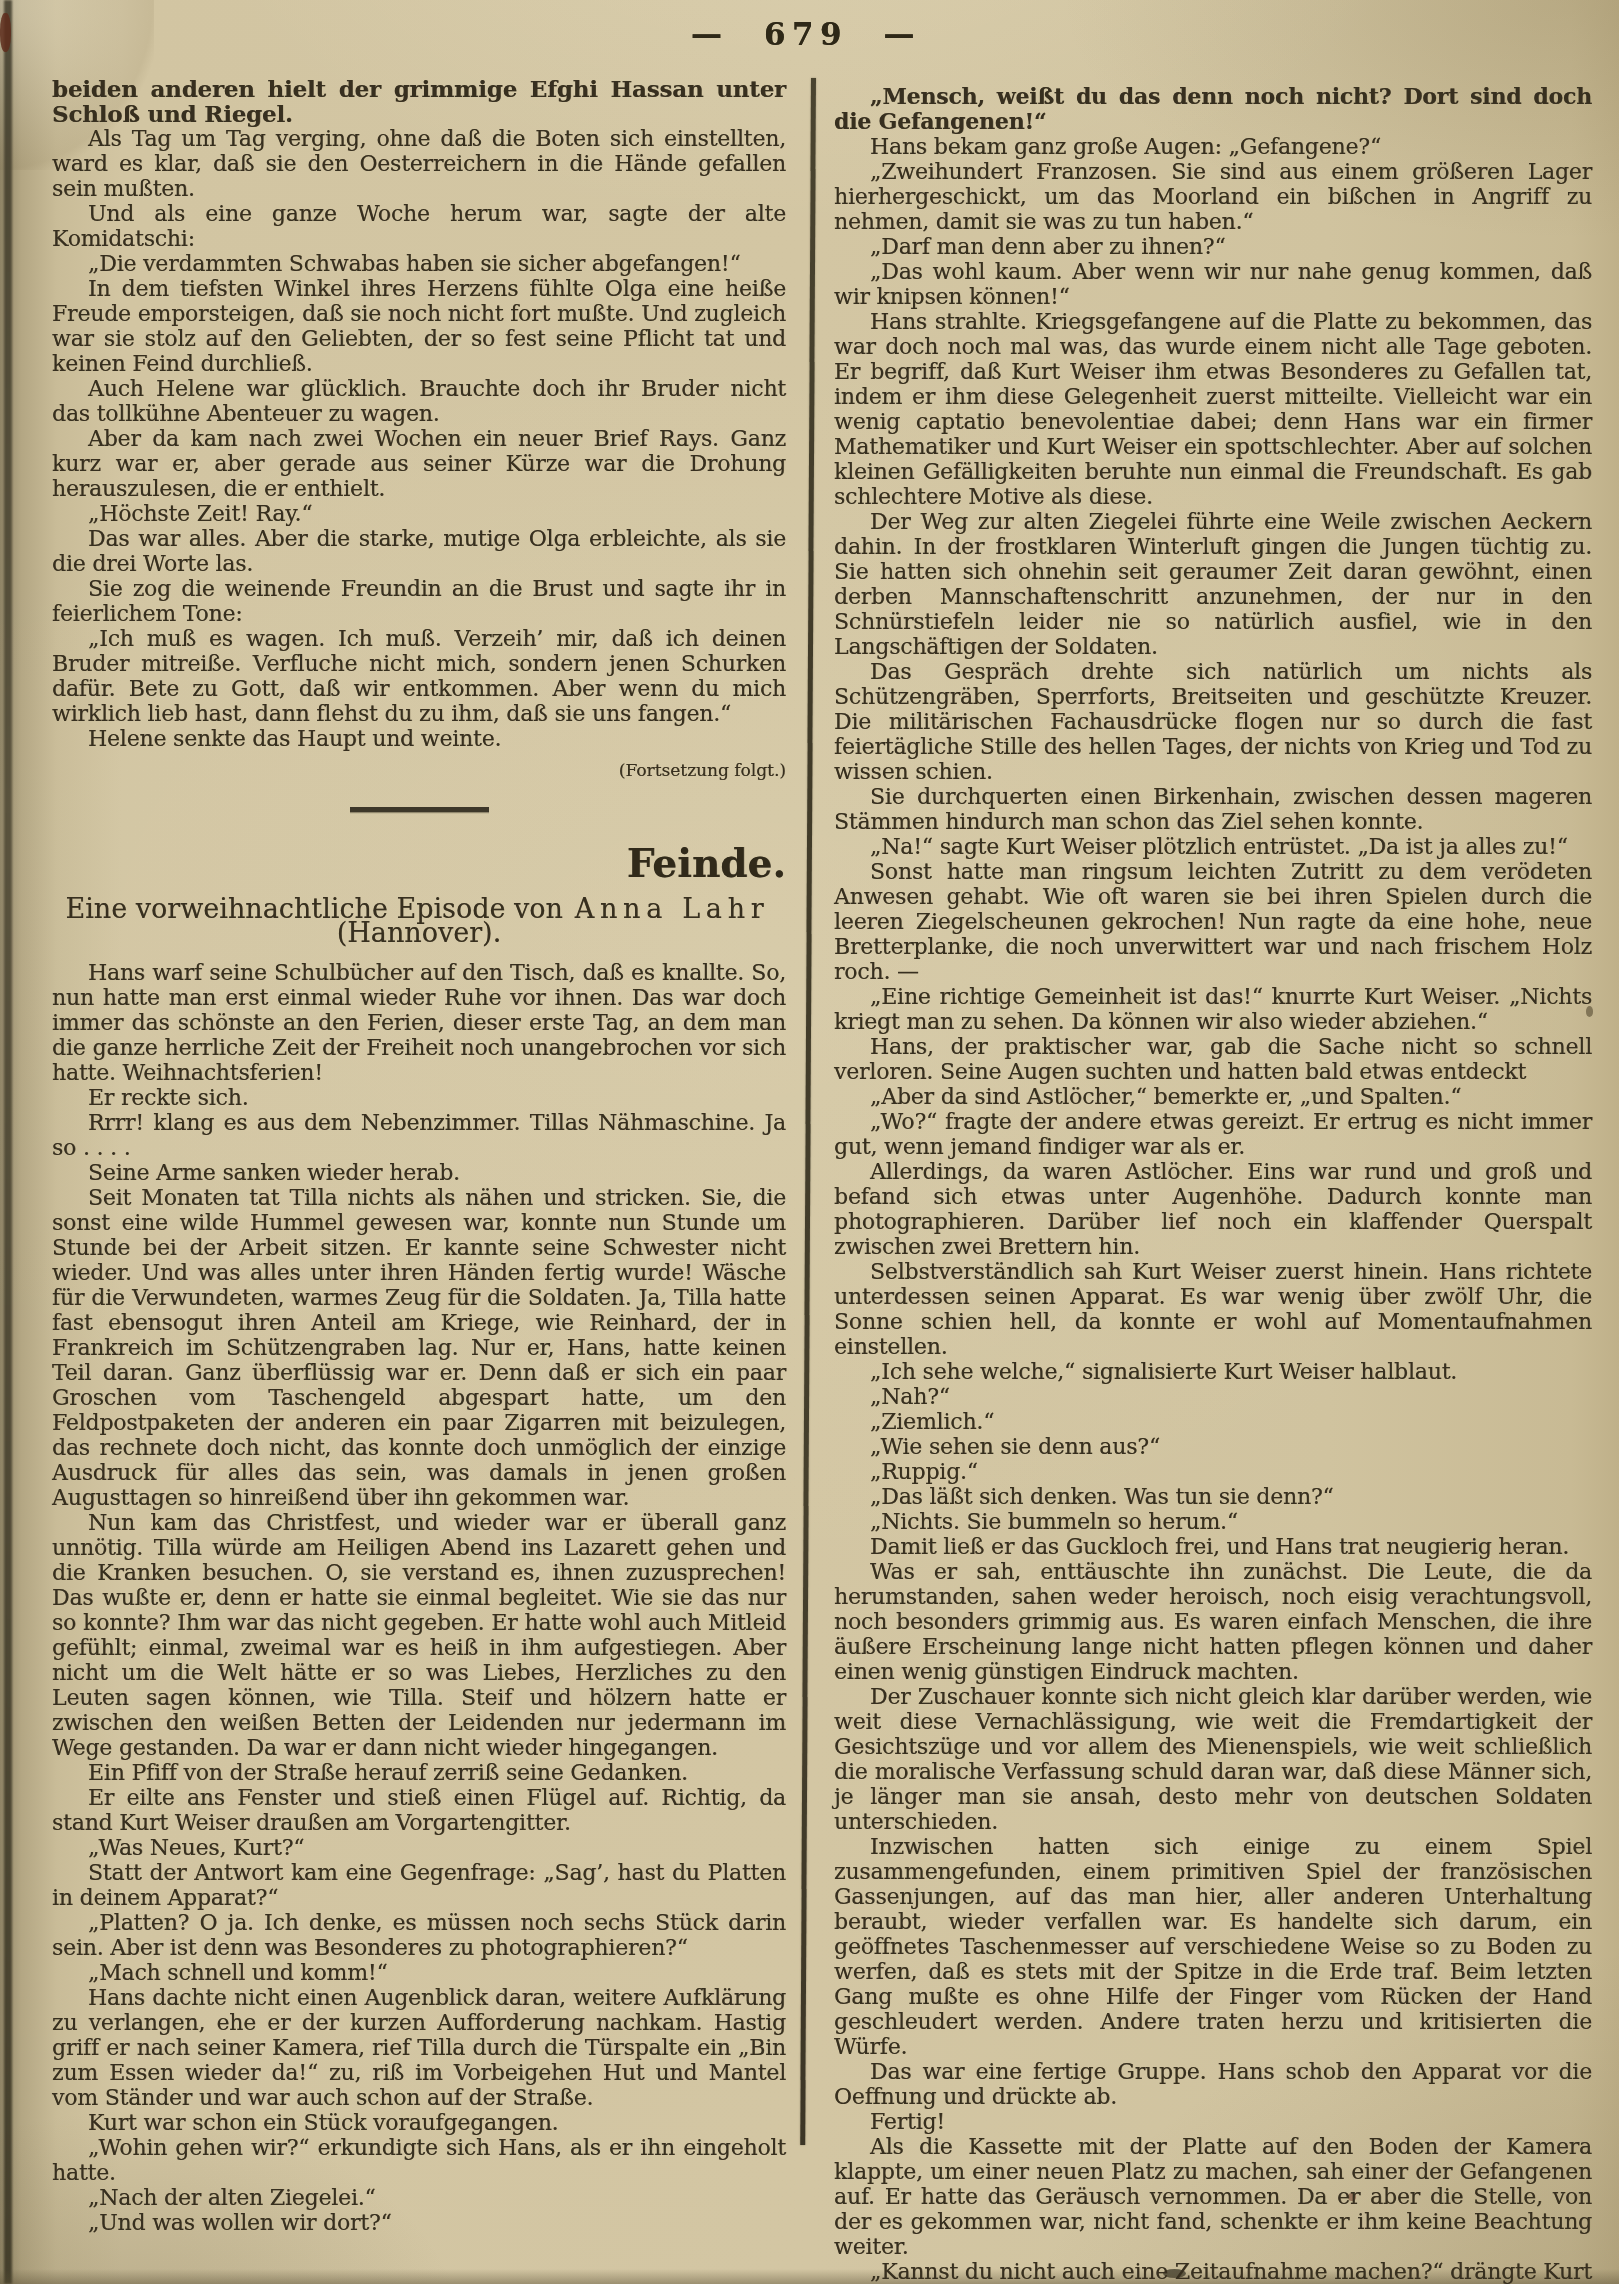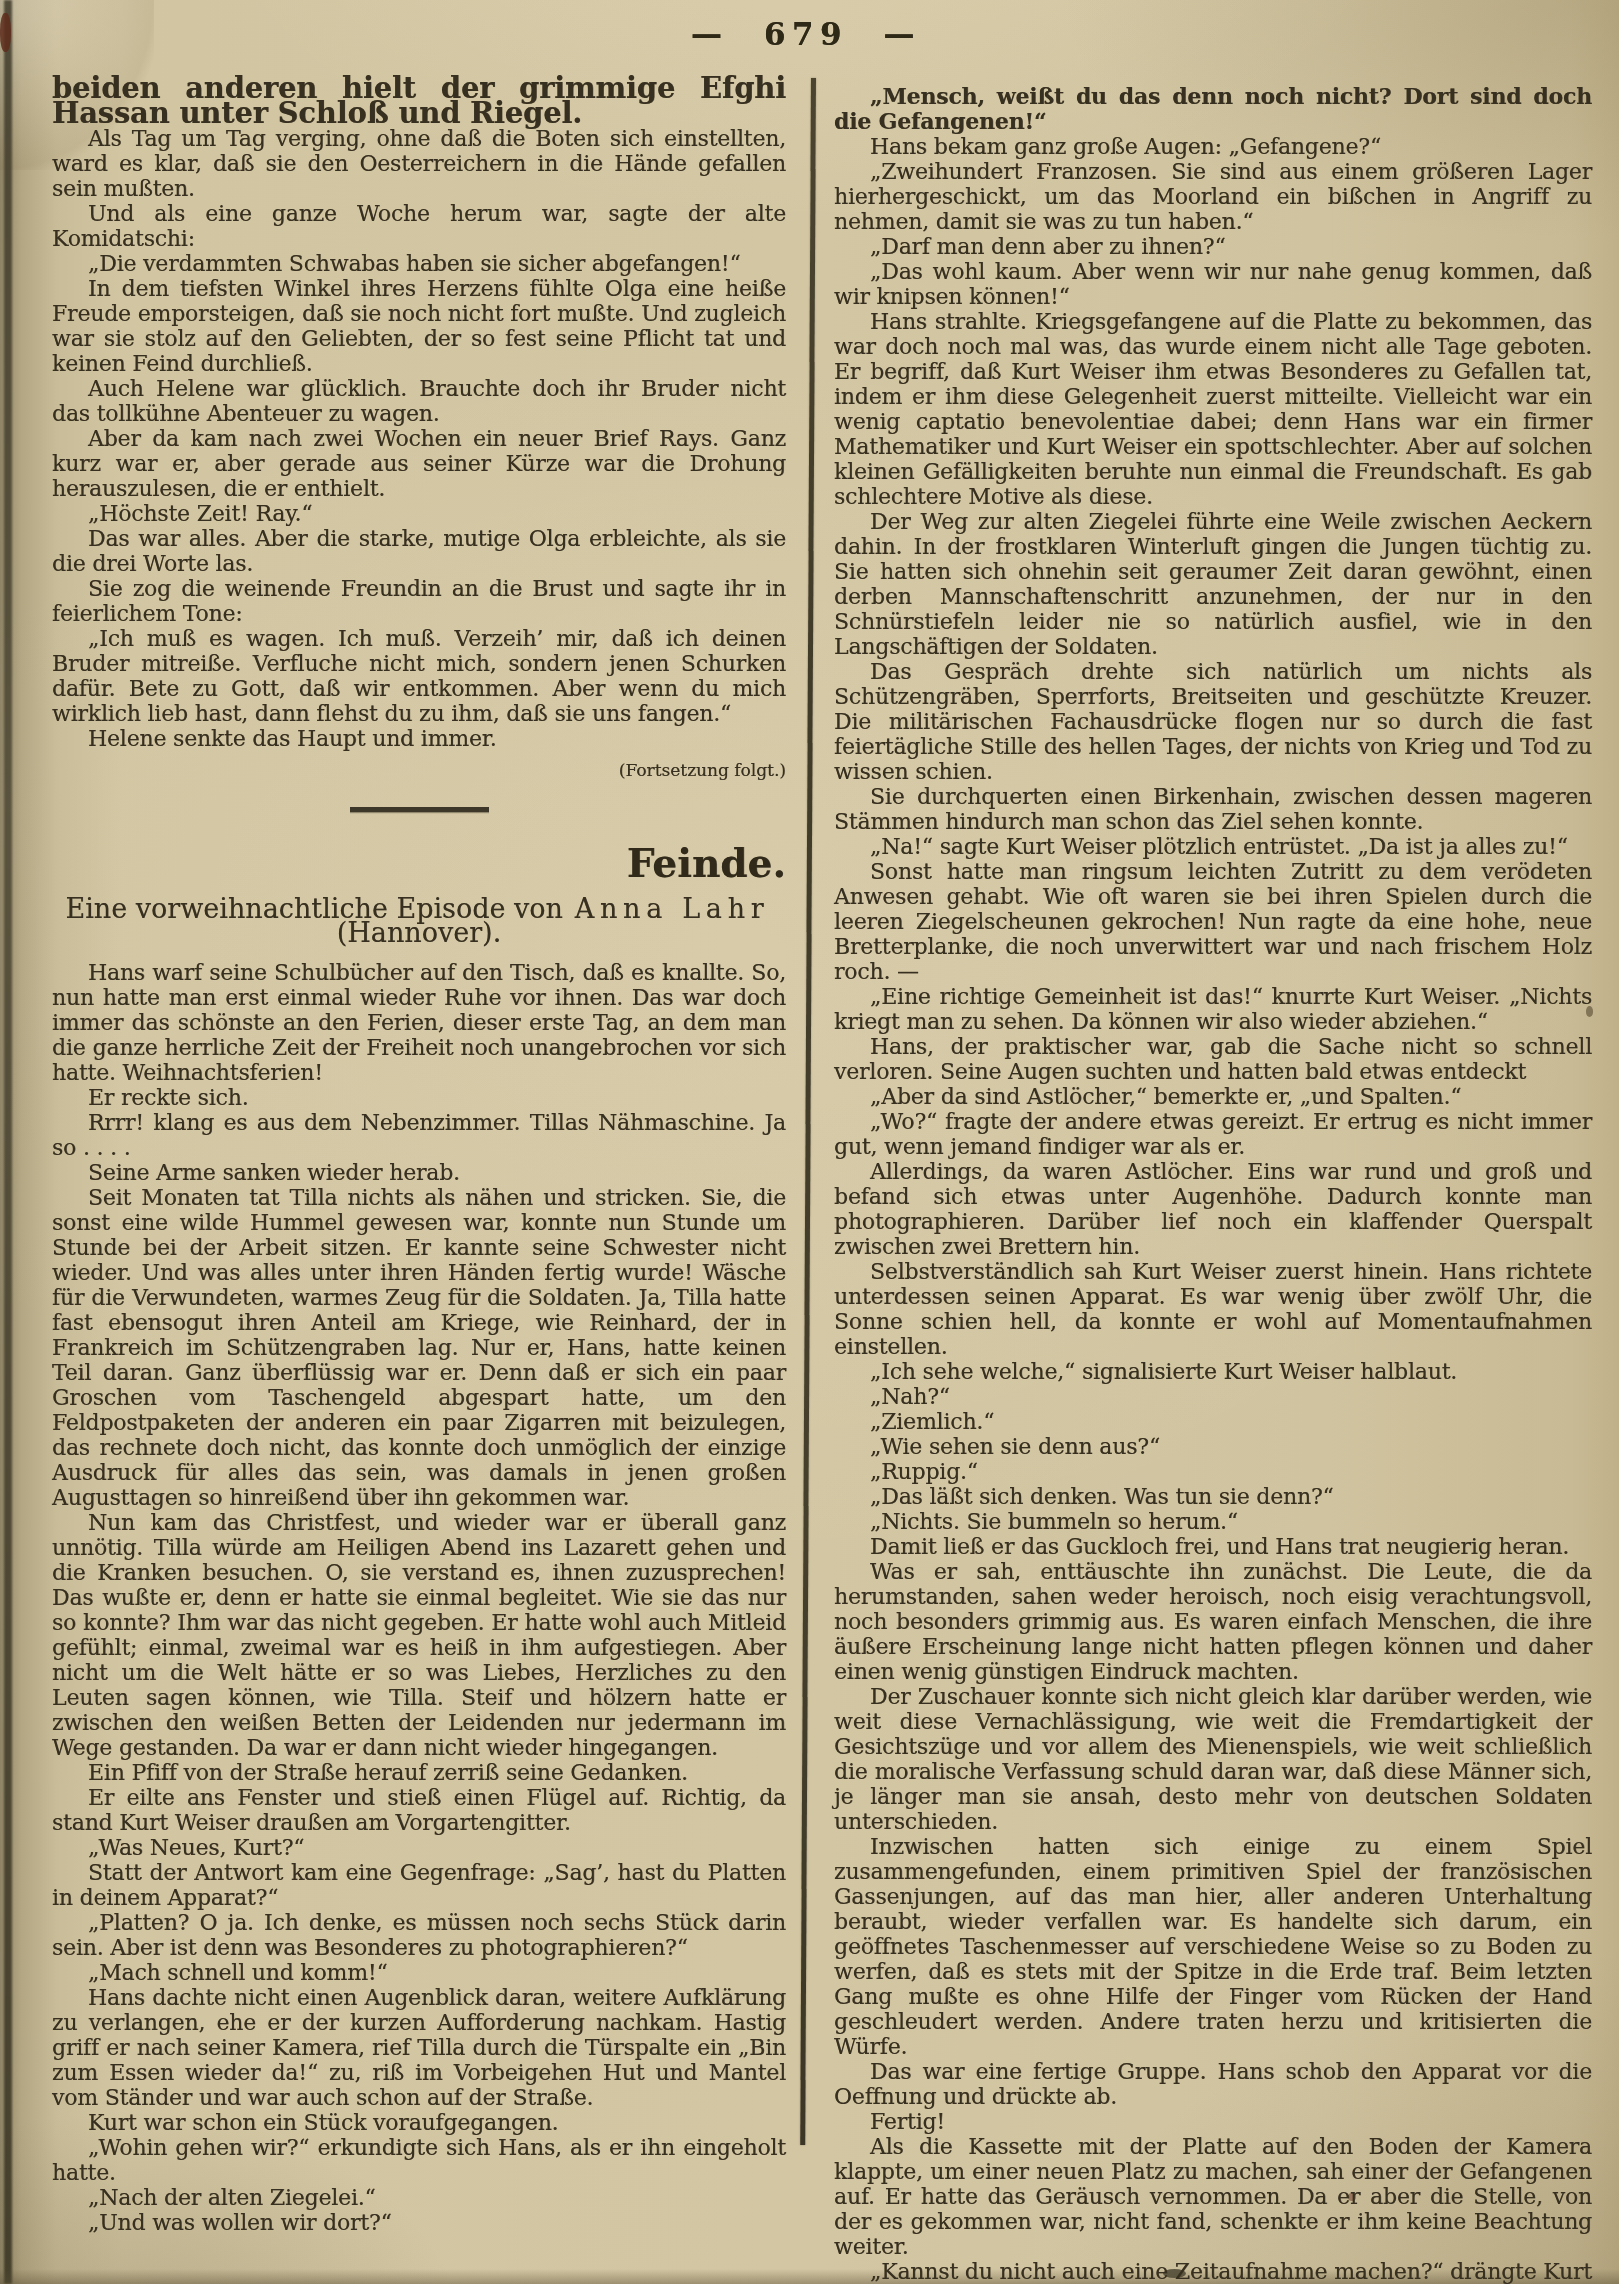--- a/index.html
+++ b/index.html
@@ -39,21 +39,21 @@
   }
   .col { position:absolute; }
   .col-left  { left:52px;  top:76px;  width:734px; }
   .col-right { left:834px; top:84px; width:758px; }
   .para {
     margin:0; text-indent:36px; text-align:justify;
     font-size:22px; line-height:25px; letter-spacing:-0.2px;
     hyphens:auto; -webkit-hyphens:auto;
     text-shadow:0.3px 0.3px 0.2px rgba(55,46,26,0.55);
   }
-  .serial .para:first-child { text-indent:0; font-weight:bold; font-size:29px; }
+  .serial .para:first-child { text-indent:0; font-weight:bold; font-size:23px; }
   .col-right .para:first-child { font-weight:bold; }
   .continuation {
     margin:6.5px 0 0 0; text-align:right; text-indent:0;
     font-size:17px; line-height:25px;
     text-shadow:0.3px 0.3px 0.2px rgba(55,46,26,0.55);
   }
   .rule {
     width:139px; height:5.7px; margin:24px auto 0 auto;
     background:#3d3729; box-shadow:0 1.2px 0 rgba(61,55,41,0.45);
   }
@@ -101,21 +101,21 @@
       <p class="para">Als Tag um Tag verging, ohne daß die Boten sich einstellten, ward es klar, daß sie den Oesterreichern in die Hände gefallen sein mußten.</p>
       <p class="para">Und als eine ganze Woche herum war, sagte der alte Komidatschi:</p>
       <p class="para">„Die verdammten Schwabas haben sie sicher abgefangen!“</p>
       <p class="para">In dem tiefsten Winkel ihres Herzens fühlte Olga eine heiße Freude emporsteigen, daß sie noch nicht fort mußte. Und zugleich war sie stolz auf den Geliebten, der so fest seine Pflicht tat und keinen Feind durchließ.</p>
       <p class="para">Auch Helene war glücklich. Brauchte doch ihr Bruder nicht das tollkühne Abenteuer zu wagen.</p>
       <p class="para">Aber da kam nach zwei Wochen ein neuer Brief Rays. Ganz kurz war er, aber gerade aus seiner Kürze war die Drohung herauszulesen, die er enthielt.</p>
       <p class="para">„Höchste Zeit! Ray.“</p>
       <p class="para">Das war alles. Aber die starke, mutige Olga erbleichte, als sie die drei Worte las.</p>
       <p class="para">Sie zog die weinende Freundin an die Brust und sagte ihr in feierlichem Tone:</p>
       <p class="para">„Ich muß es wagen. Ich muß. Verzeih’ mir, daß ich deinen Bruder mitreiße. Verfluche nicht mich, sondern jenen Schurken dafür. Bete zu Gott, daß wir entkommen. Aber wenn du mich wirklich lieb hast, dann flehst du zu ihm, daß sie uns fangen.“</p>
-      <p class="para">Helene senkte das Haupt und immer.</p>
+      <p class="para">Helene senkte das Haupt und weinte.</p>
       <p class="continuation">(Fortsetzung folgt.)</p>
     </section>
 
     <div class="rule"></div>
 
     <h1 class="story-title">Feinde.</h1>
 
     <p class="byline">
       <span>Eine vorweihnachtliche Episode von</span>
       <span class="author">Anna Lahr</span>

